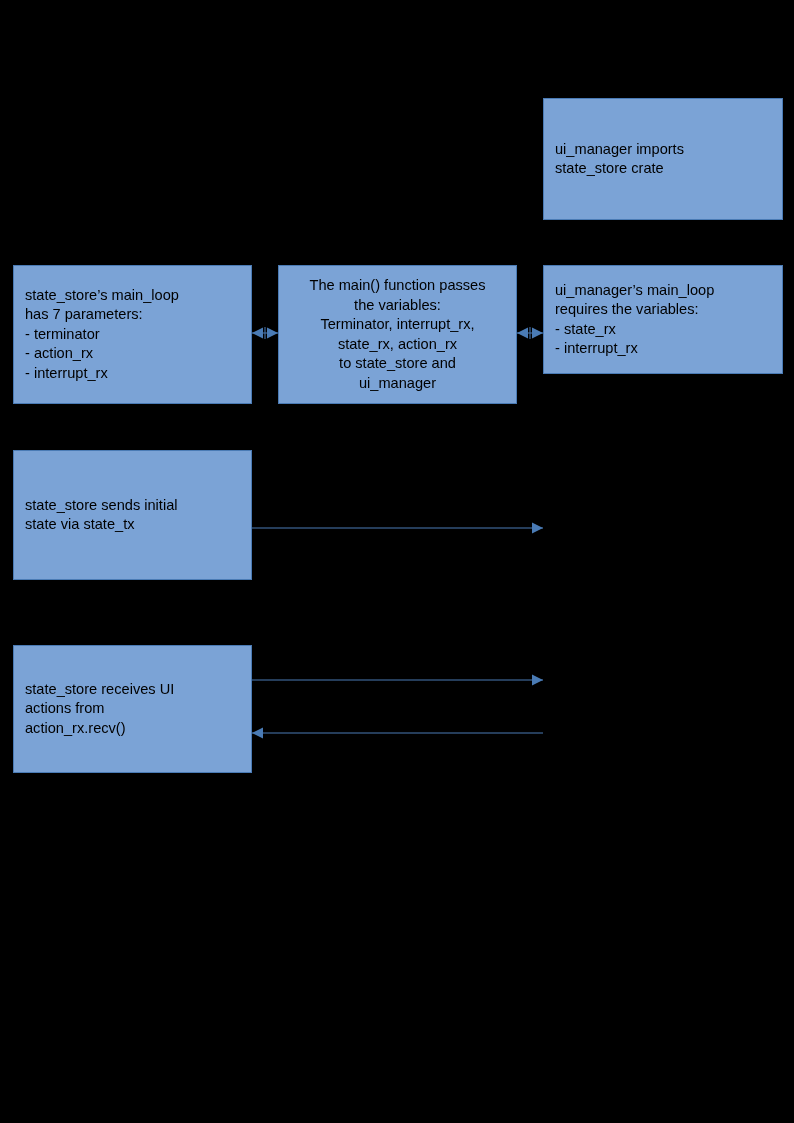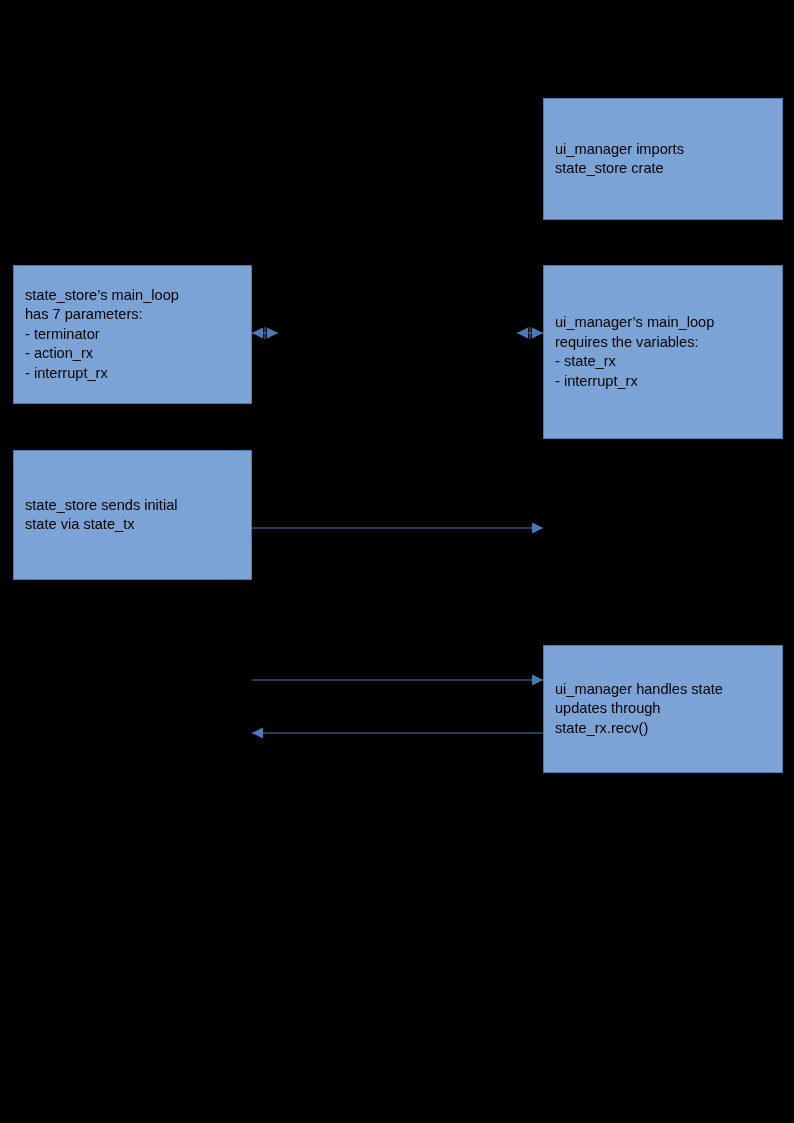--- a/index.html
+++ b/index.html
@@ -88,22 +88,28 @@
         <polygon points="263,727.5 252,733 263,738.5" fill="#4a7bb5"></polygon>
       </g>
     </svg>
 <div class="node align-left" style="left: 543px; top: 98px; width: 240px; height: 122px; background: rgb(123, 163, 214); border-color: rgb(74, 123, 181); color: rgb(0, 0, 0);"><span class="node-text">ui_manager imports
 state_store crate</span></div>
     <div class="node align-left" style="left: 13px; top: 265px; width: 239px; height: 139px; background: rgb(123, 163, 214); border-color: rgb(74, 123, 181); color: rgb(0, 0, 0);"><span class="node-text">state_store’s main_loop
 has 7 parameters:
 - terminator
 - action_rx
 - interrupt_rx</span></div>
-    <div class="node align-left" style="left: 543px; top: 265px; width: 240px; height: 174px; background: rgb(123, 163, 214); border-color: rgb(74, 123, 181); color: rgb(0, 0, 0);"><span class="node-text">ui_manager’s main_loop
+    <div class="node align-center" style="left: 278px; top: 265px; width: 239px; height: 139px; background: rgb(123, 163, 214); border-color: rgb(74, 123, 181); color: rgb(0, 0, 0);"><span class="node-text">The main() function passes
+the variables:
+Terminator, interrupt_rx,
+state_rx, action_rx
+to state_store and
+ui_manager</span></div>
+    <div class="node align-left" style="left: 543px; top: 265px; width: 240px; height: 109px; background: rgb(123, 163, 214); border-color: rgb(74, 123, 181); color: rgb(0, 0, 0);"><span class="node-text">ui_manager’s main_loop
 requires the variables:
 - state_rx
 - interrupt_rx</span></div>
     <div class="node align-left" style="left: 13px; top: 450px; width: 239px; height: 130px; background: rgb(123, 163, 214); border-color: rgb(74, 123, 181); color: rgb(0, 0, 0);"><span class="node-text">state_store sends initial
 state via state_tx</span></div>
-    <div class="node align-left" style="left: 543px; top: 645px; width: 240px; height: 128px; background: rgb(123, 163, 214); border-color: rgb(74, 123, 181); color: rgb(0, 0, 0);"><span class="node-text">ui_manager handles state
-updates through
-state_rx.recv()</span></div>
+    <div class="node align-left" style="left: 13px; top: 645px; width: 239px; height: 128px; background: rgb(123, 163, 214); border-color: rgb(74, 123, 181); color: rgb(0, 0, 0);"><span class="node-text">state_store receives UI
+actions from
+action_rx.recv()</span></div>
   </div>
 
 </body></html>

